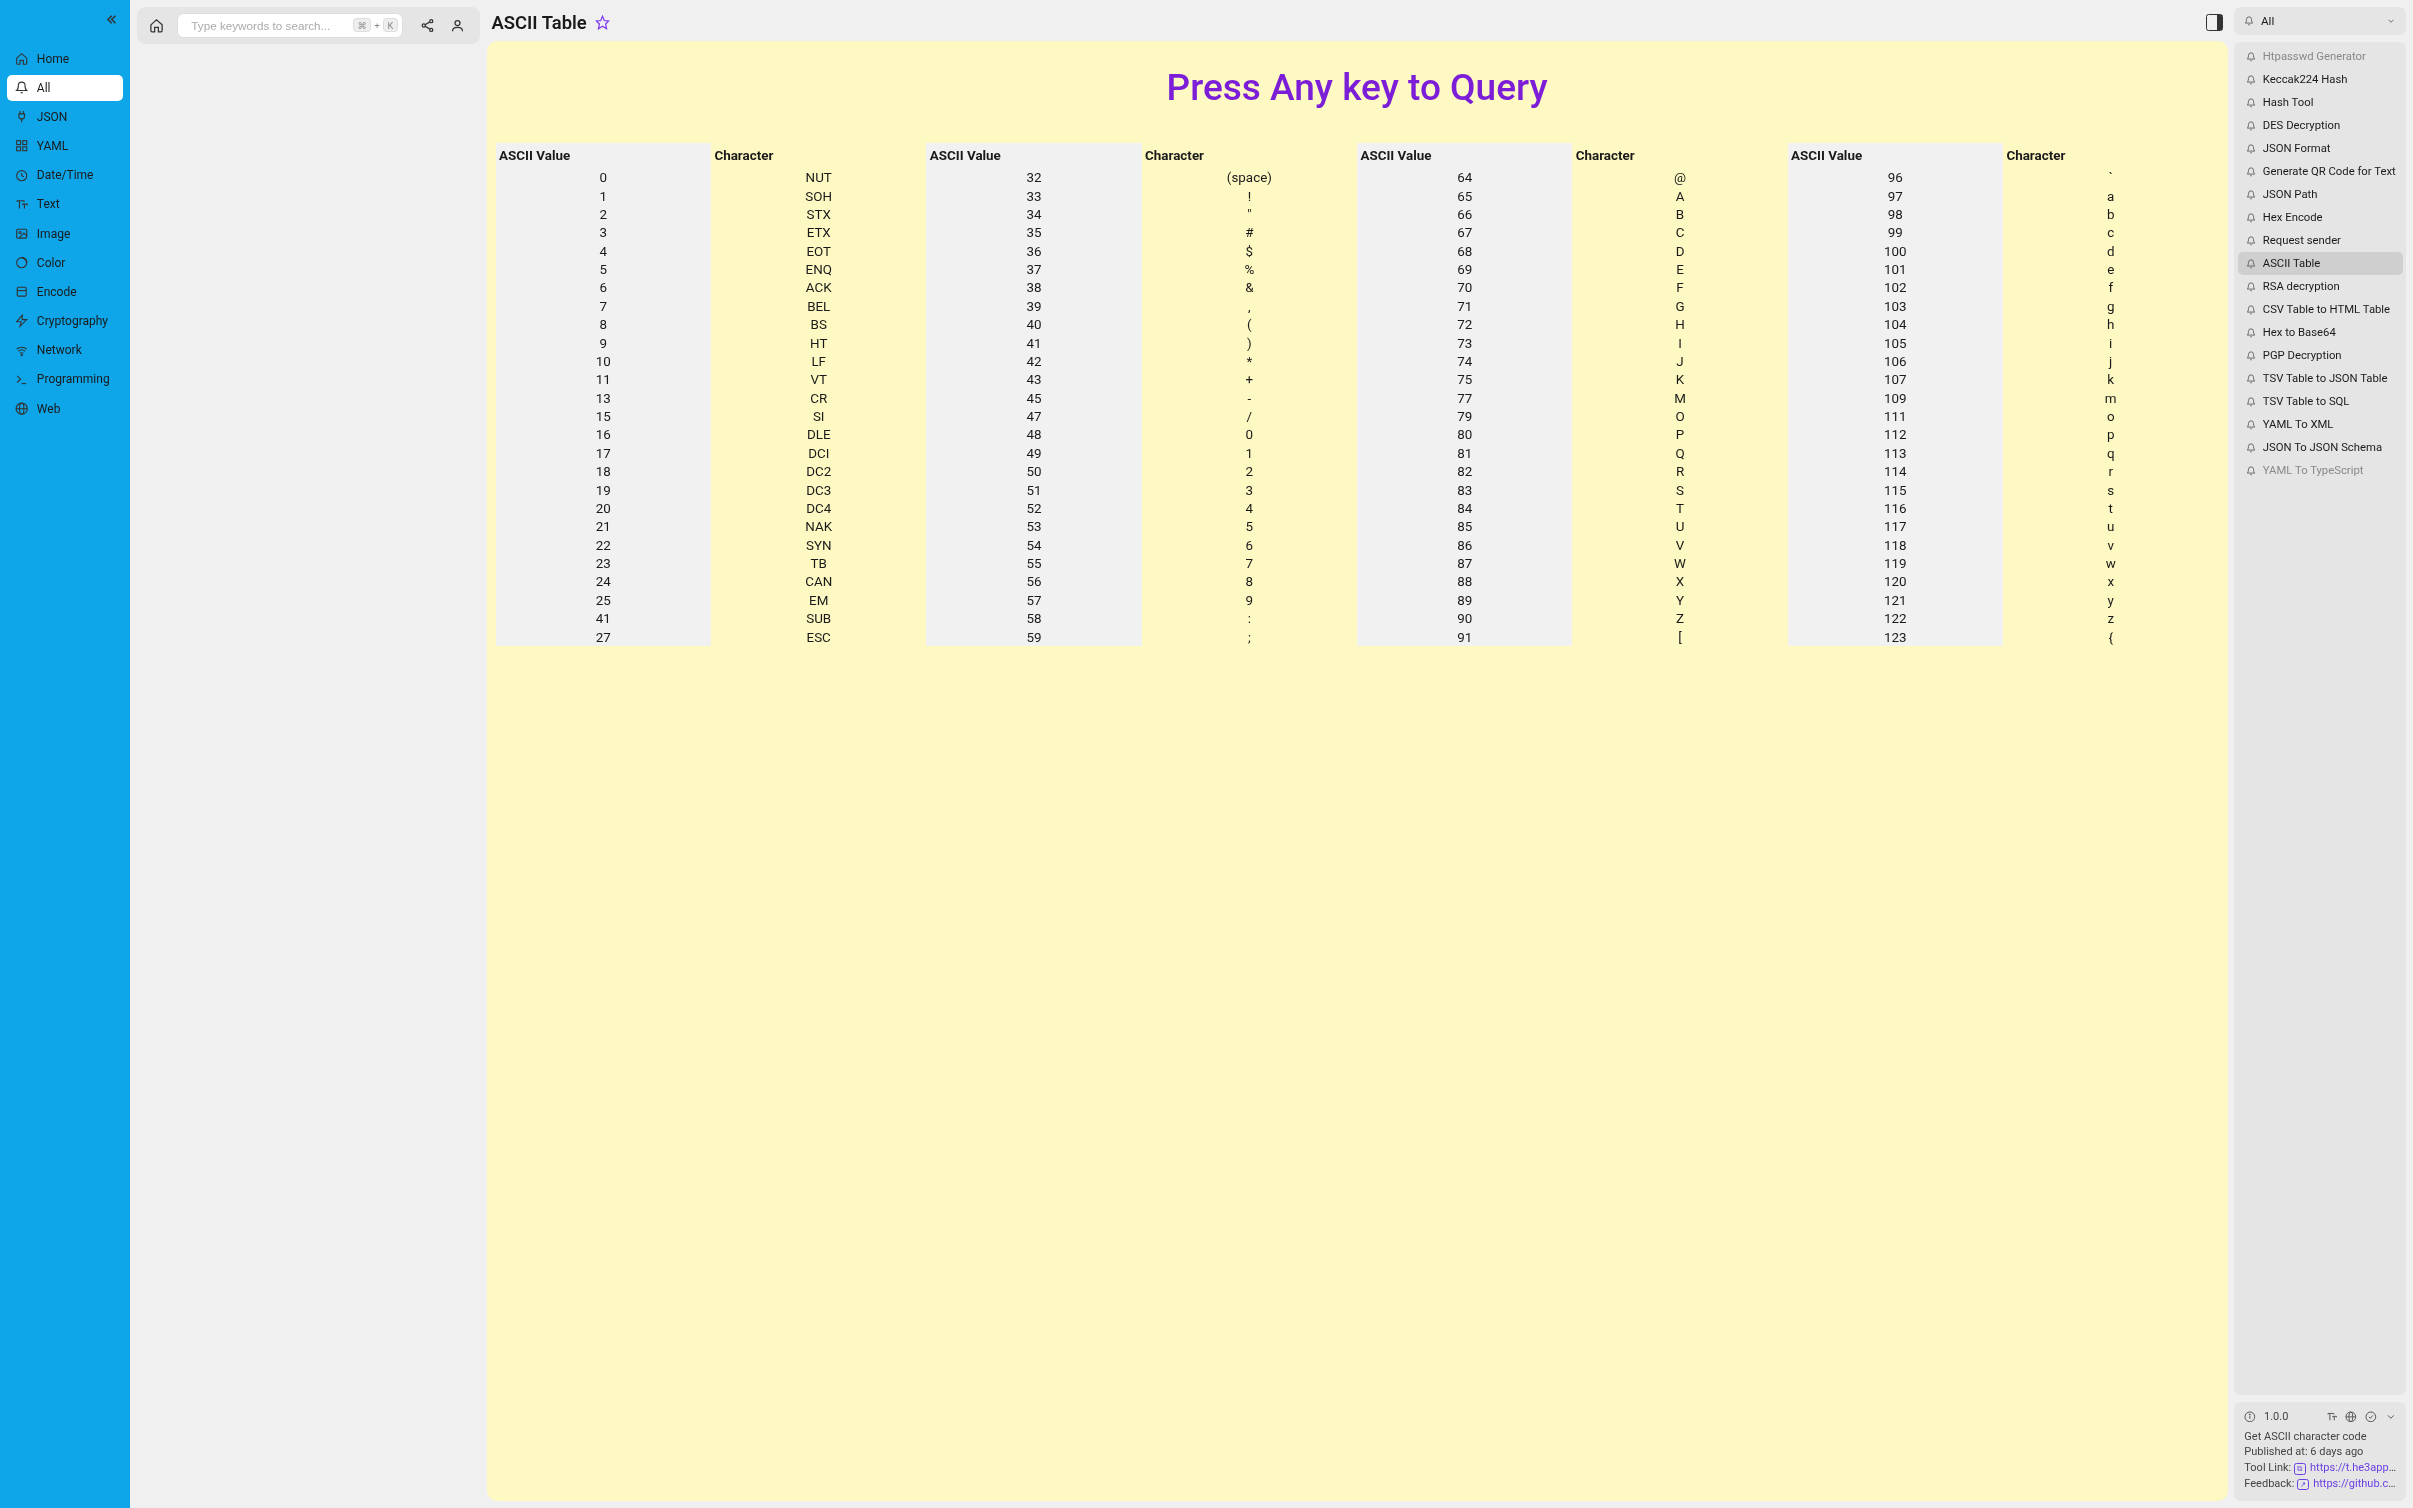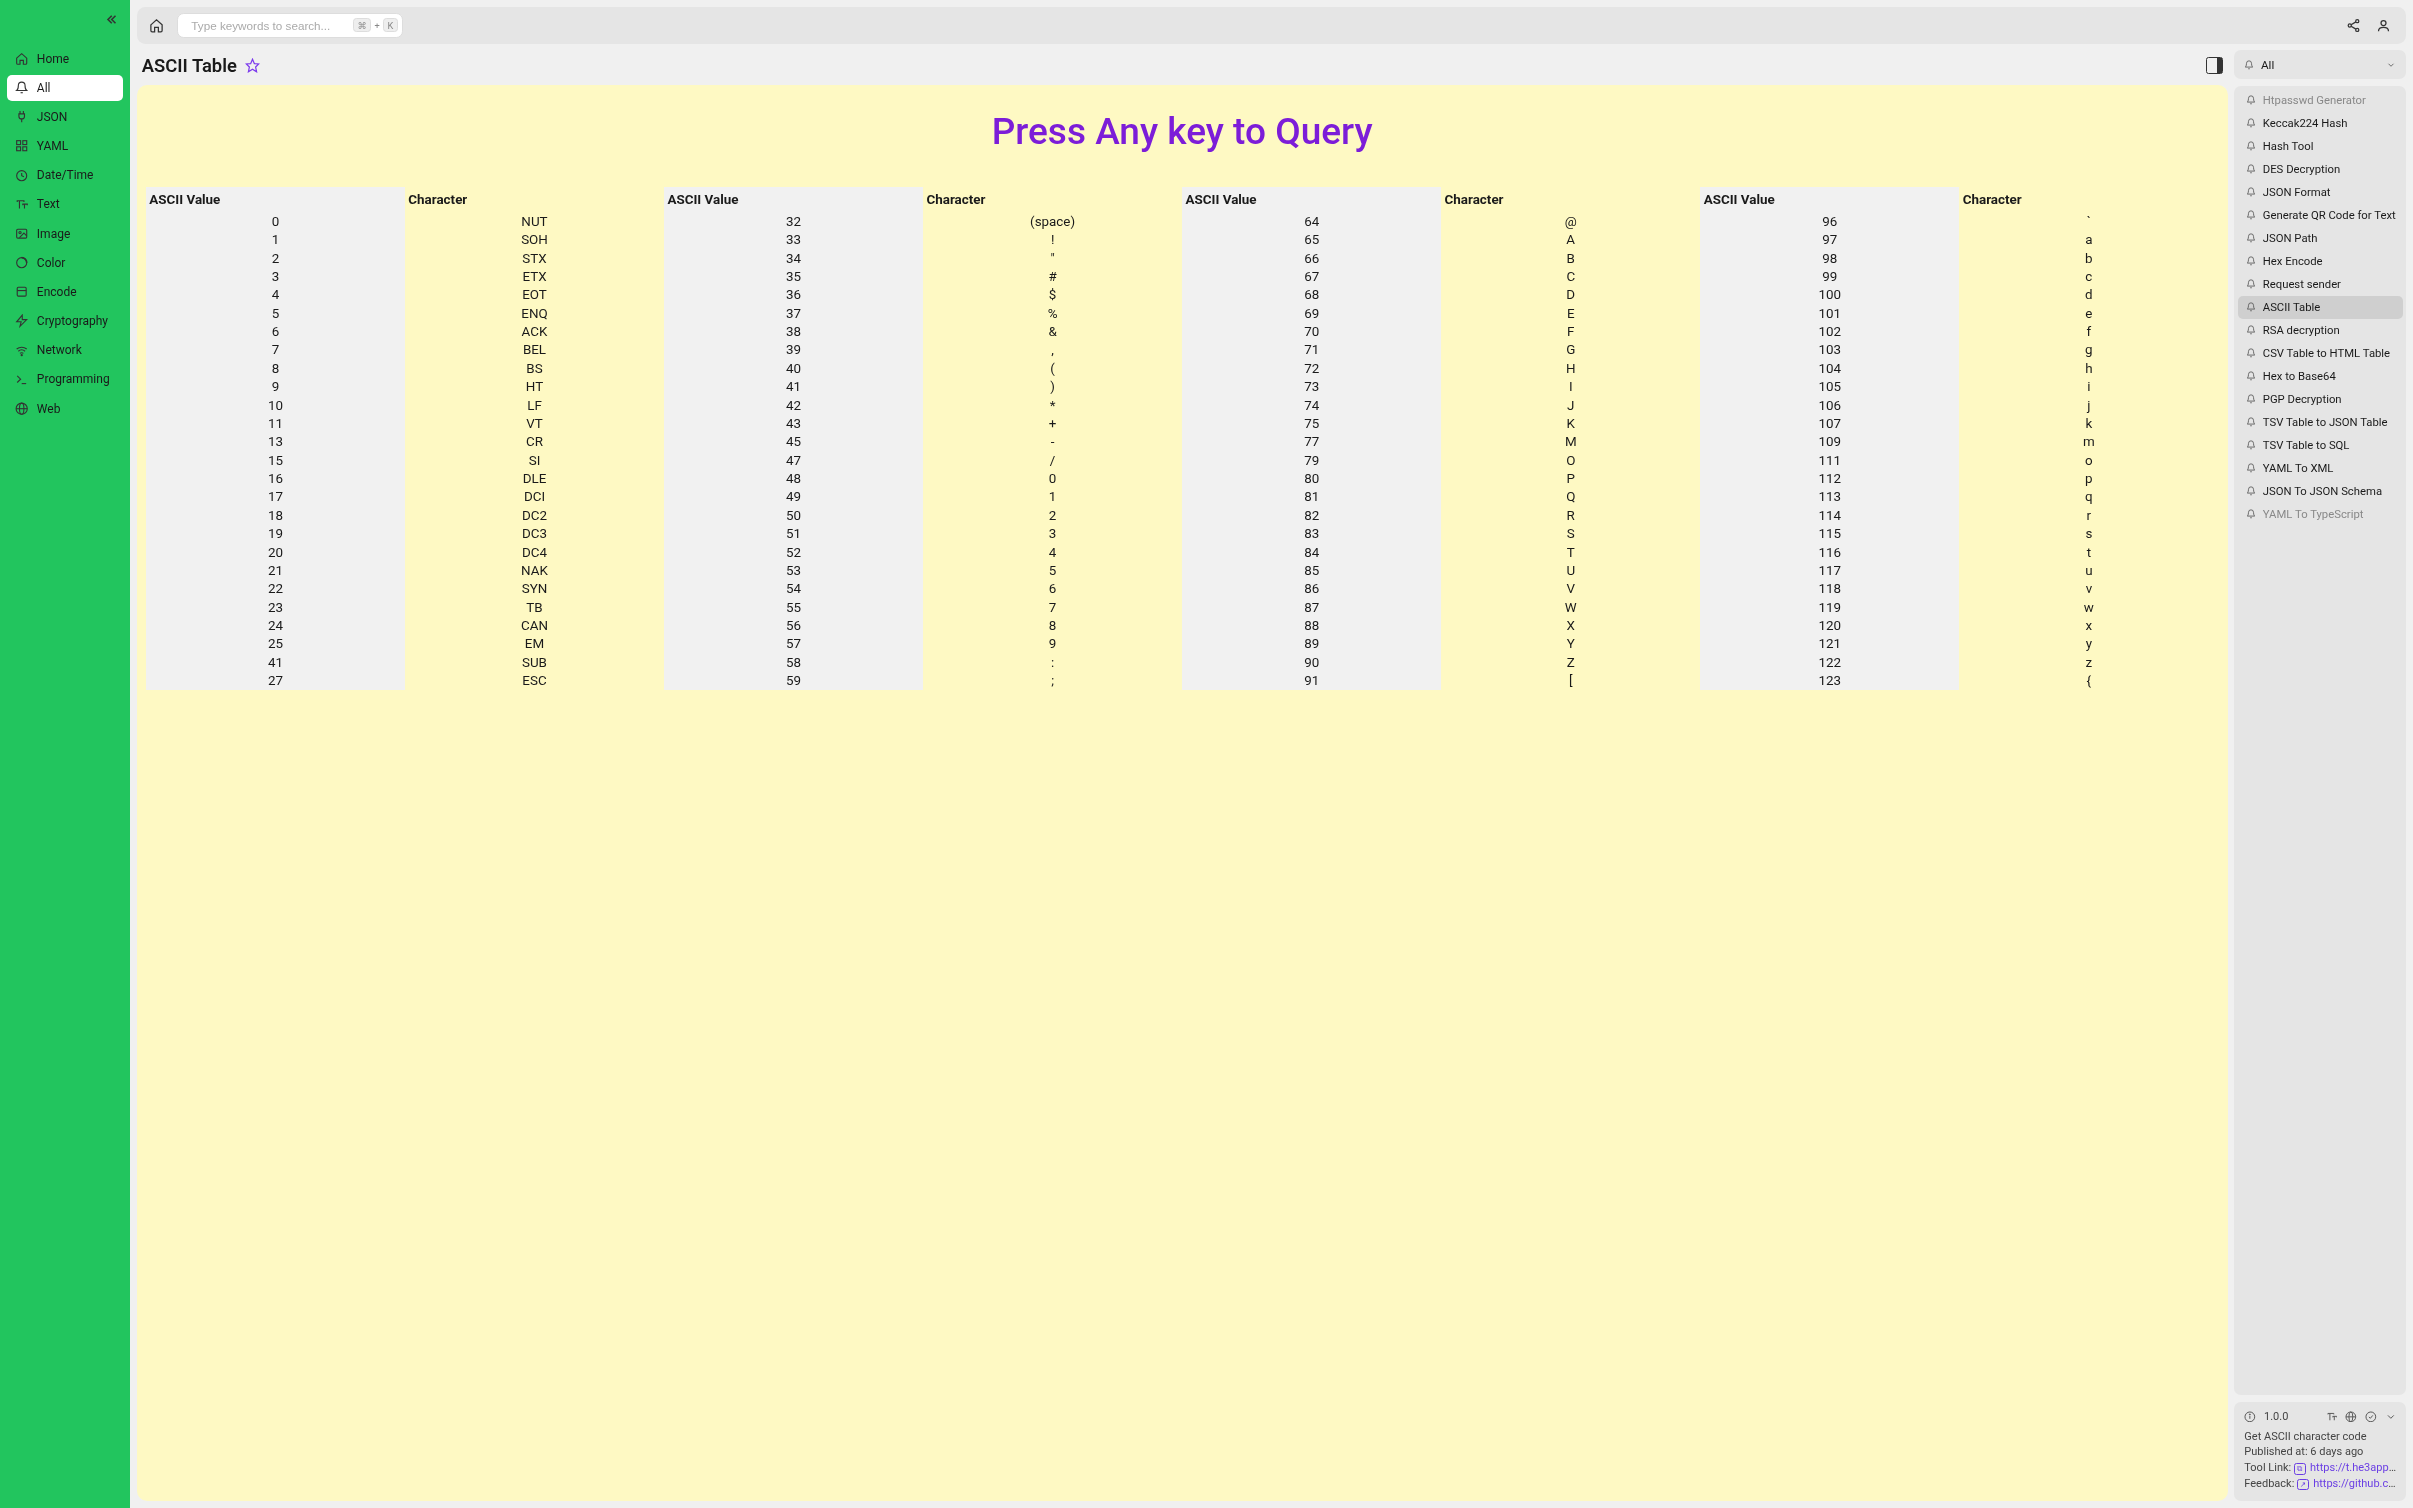--- a/index.html
+++ b/index.html
@@ -2,21 +2,21 @@
 <html><head>
 <meta charset="utf-8">
 <style>
 * { box-sizing: border-box; margin: 0; padding: 0; }
 html, body { height: 100%; font-family: -apple-system, BlinkMacSystemFont, "Segoe UI", Roboto, Helvetica, Arial, sans-serif; font-size: 11.7px; color: #1a1a1a; }
 body { display: flex; background: #f0f0f0; }
 
 
 .sidebar {
   width: 130px;
-  background: #22c55e;
+  background: #0ea5e9;
   padding: 6.7px;
   display: flex;
   flex-direction: column;
   position: relative;
 }
 .sidebar-collapse {
   position: absolute;
   top: 11.7px;
   right: 11.7px;
   width: 15px;
@@ -37,21 +37,21 @@
 }
 .sidebar-item.active {
   background: #fff;
 }
 .sidebar-item .icon { width: 13.4px; height: 13.4px; flex-shrink: 0; color:#333; }
 
 
 .main {
   flex: 1;
   display: flex;
-  flex-direction: column;
+  flex-direction: row;
   min-width: 0;
   padding: 6.7px;
   gap: 6.7px;
 }
 .topbar {
   height: 37px;
   background: #e5e5e5;
   border-radius: 8.4px;
   display: flex;
   align-items: center;

